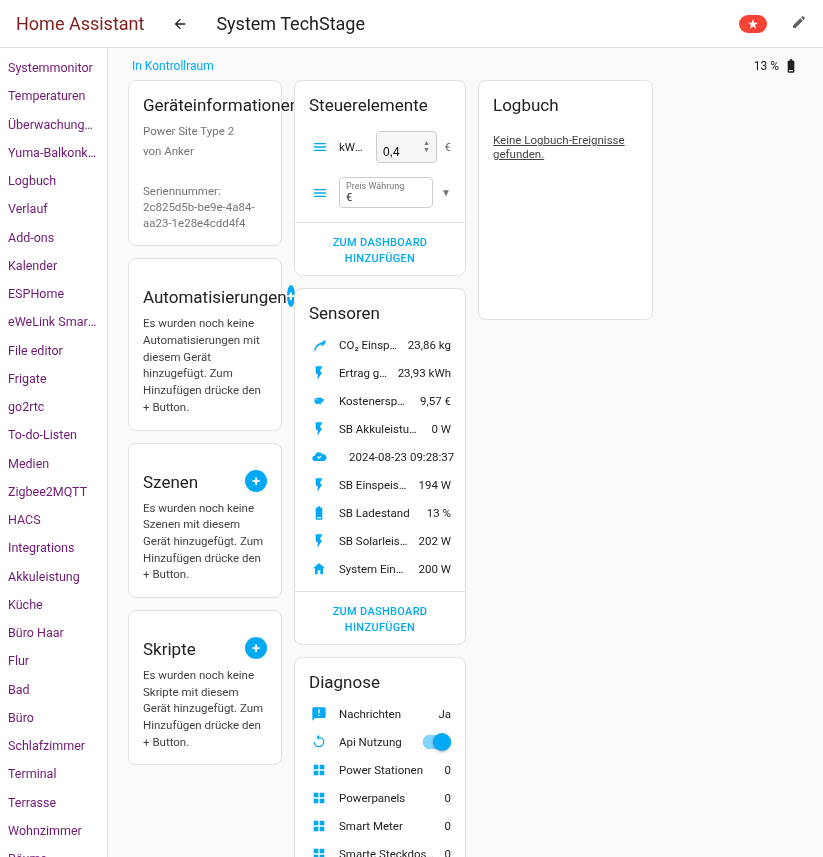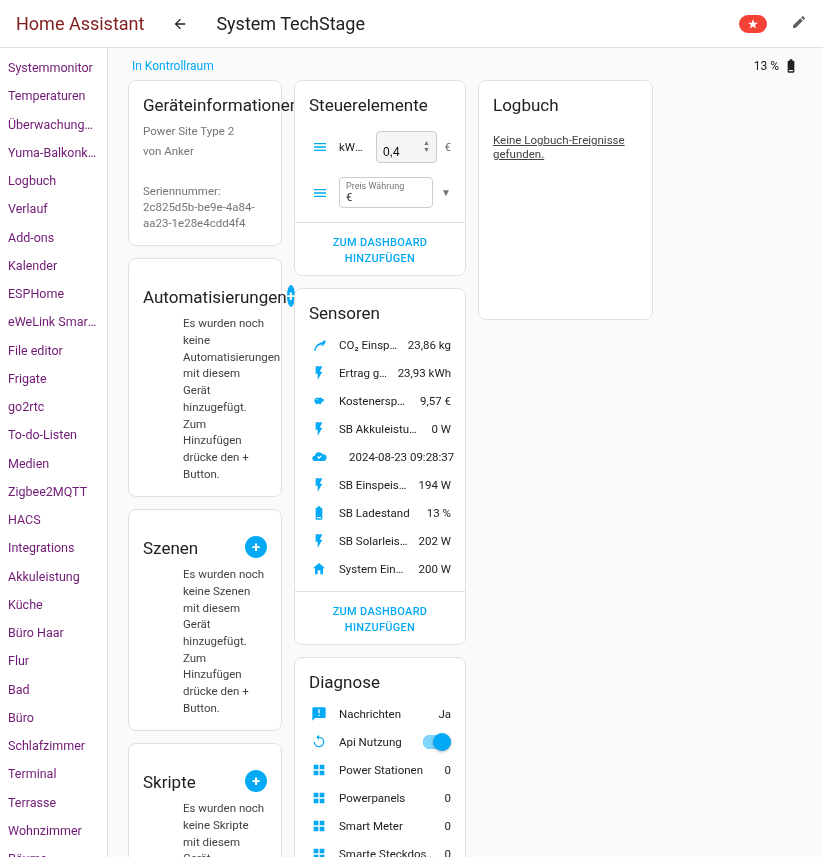--- a/index.html
+++ b/index.html
@@ -28,21 +28,21 @@
   .col.left { width:154px; }
   .col.mid { width:172px; }
   .col.right { width:175px; }
   .card { background:#fff; border:1px solid #e0e0e0; border-radius:8px; padding:14px 14px; }
   .card h2 { font-size:17px; font-weight:400; color:#212121; margin-bottom:8px; }
   .card .sub { font-size:11.5px; color:#757575; line-height:1.4; }
   .sub + .sub { margin-top:4px; }
   .hdr-row { display:flex; align-items:flex-end; justify-content:space-between; margin-bottom:8px;margin-top:12px;}
   .hdr-row h2 { margin-bottom:0; }
   .plus-btn { width:22px; height:22px; border-radius:50%; background:#03a9f4; color:#fff; display:flex; align-items:center; justify-content:center; font-size:15px; font-weight:bold; cursor:pointer; }
-  .desc { font-size:11.5px; color:#424242; line-height:1.45;margin-left:40px; }
+  .desc { font-size:11.5px; color:#424242; line-height:1.45; }
   
   .ctrl-row { display:flex; align-items:center; gap:8px; padding:8px 0; }
   .ctrl-icon { width:22px; color:#03a9f4; flex-shrink:0; display:flex; justify-content:center;}
   .ctrl-label { font-size:11.5px; color:#212121; width:40px; overflow:hidden; text-overflow:ellipsis; white-space:nowrap; }
   .num-input { display:flex; align-items:center; border:1px solid #ccc; border-radius:4px; padding:3px 6px; width:74px; gap:4px; font-size:12px; background:#f5f5f5;}
   .num-input input { border:none; outline:none; width:36px; font-size:12px; background:transparent;margin-top:10px;}
   .stepper { display:flex; flex-direction:column; font-size:7px; color:#757575; line-height:7px;}
   .unit-suffix { font-size:11px; color:#616161; }
   .sel { border:1px solid #ccc; border-radius:4px; padding:3px 6px; flex:1; font-size:10px; display:flex; flex-direction:column; cursor:pointer; background:#fff;}
   .sel .sel-label{font-size:9px;color:#757575;}

